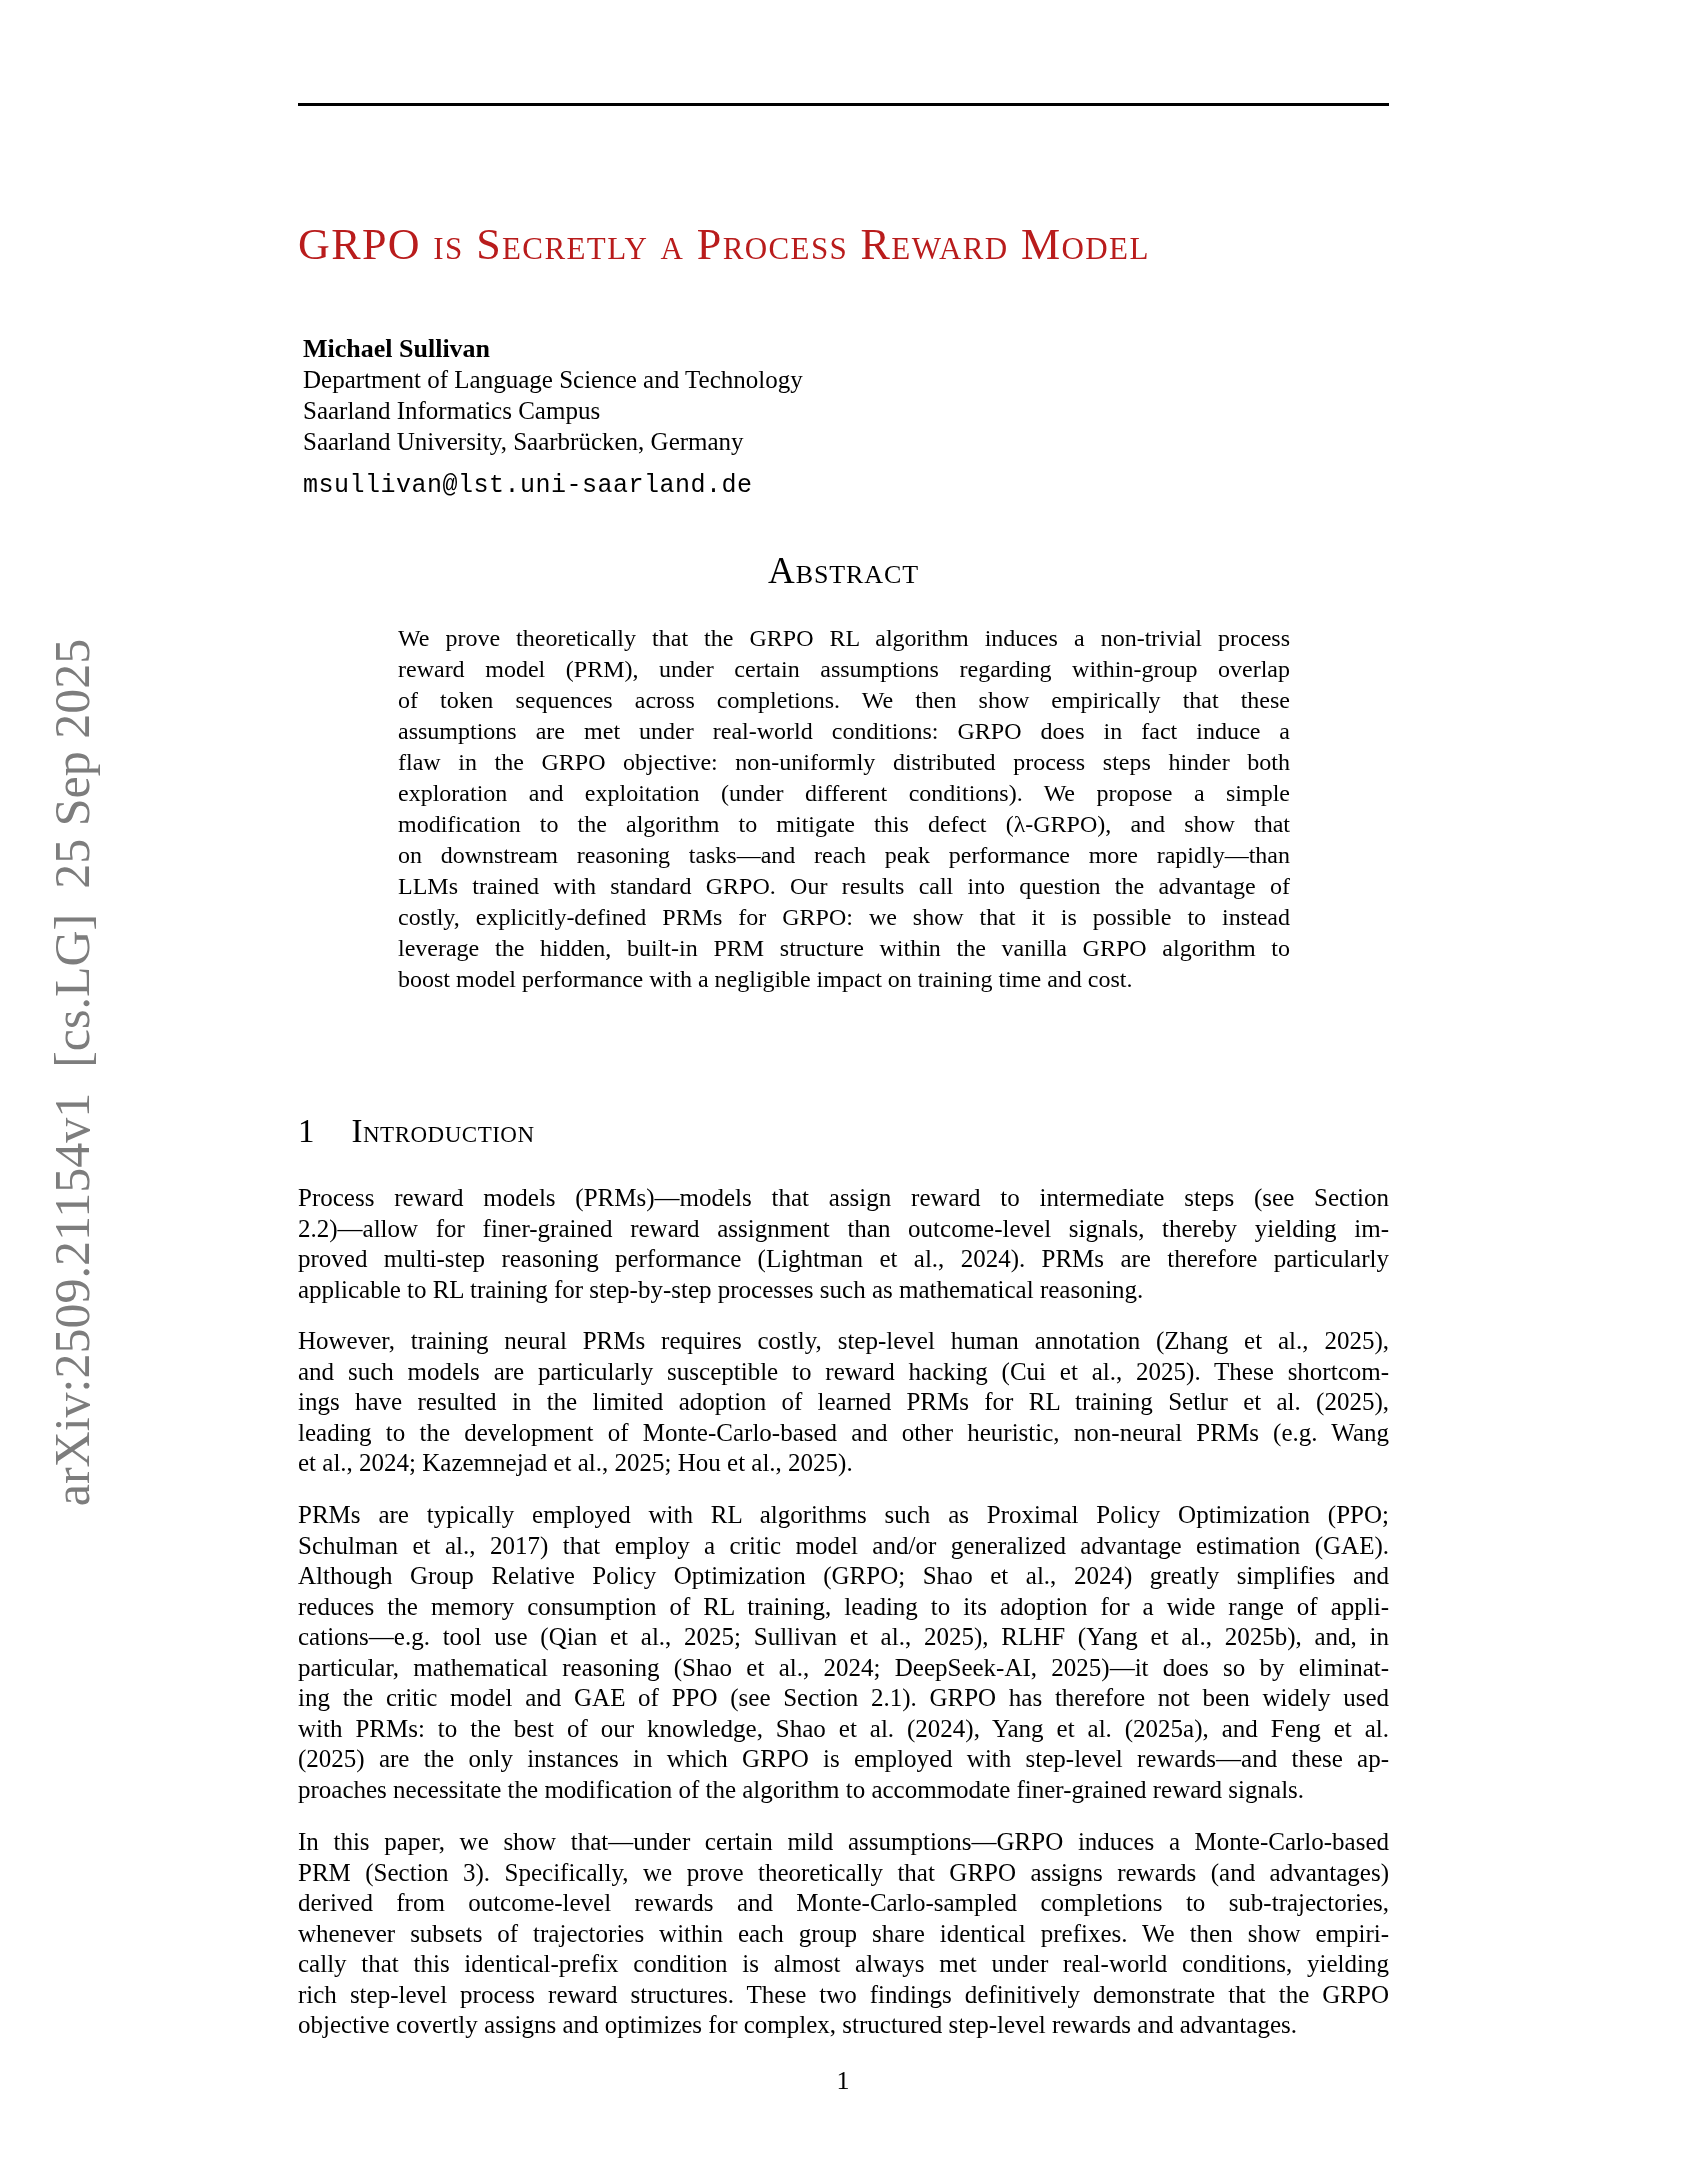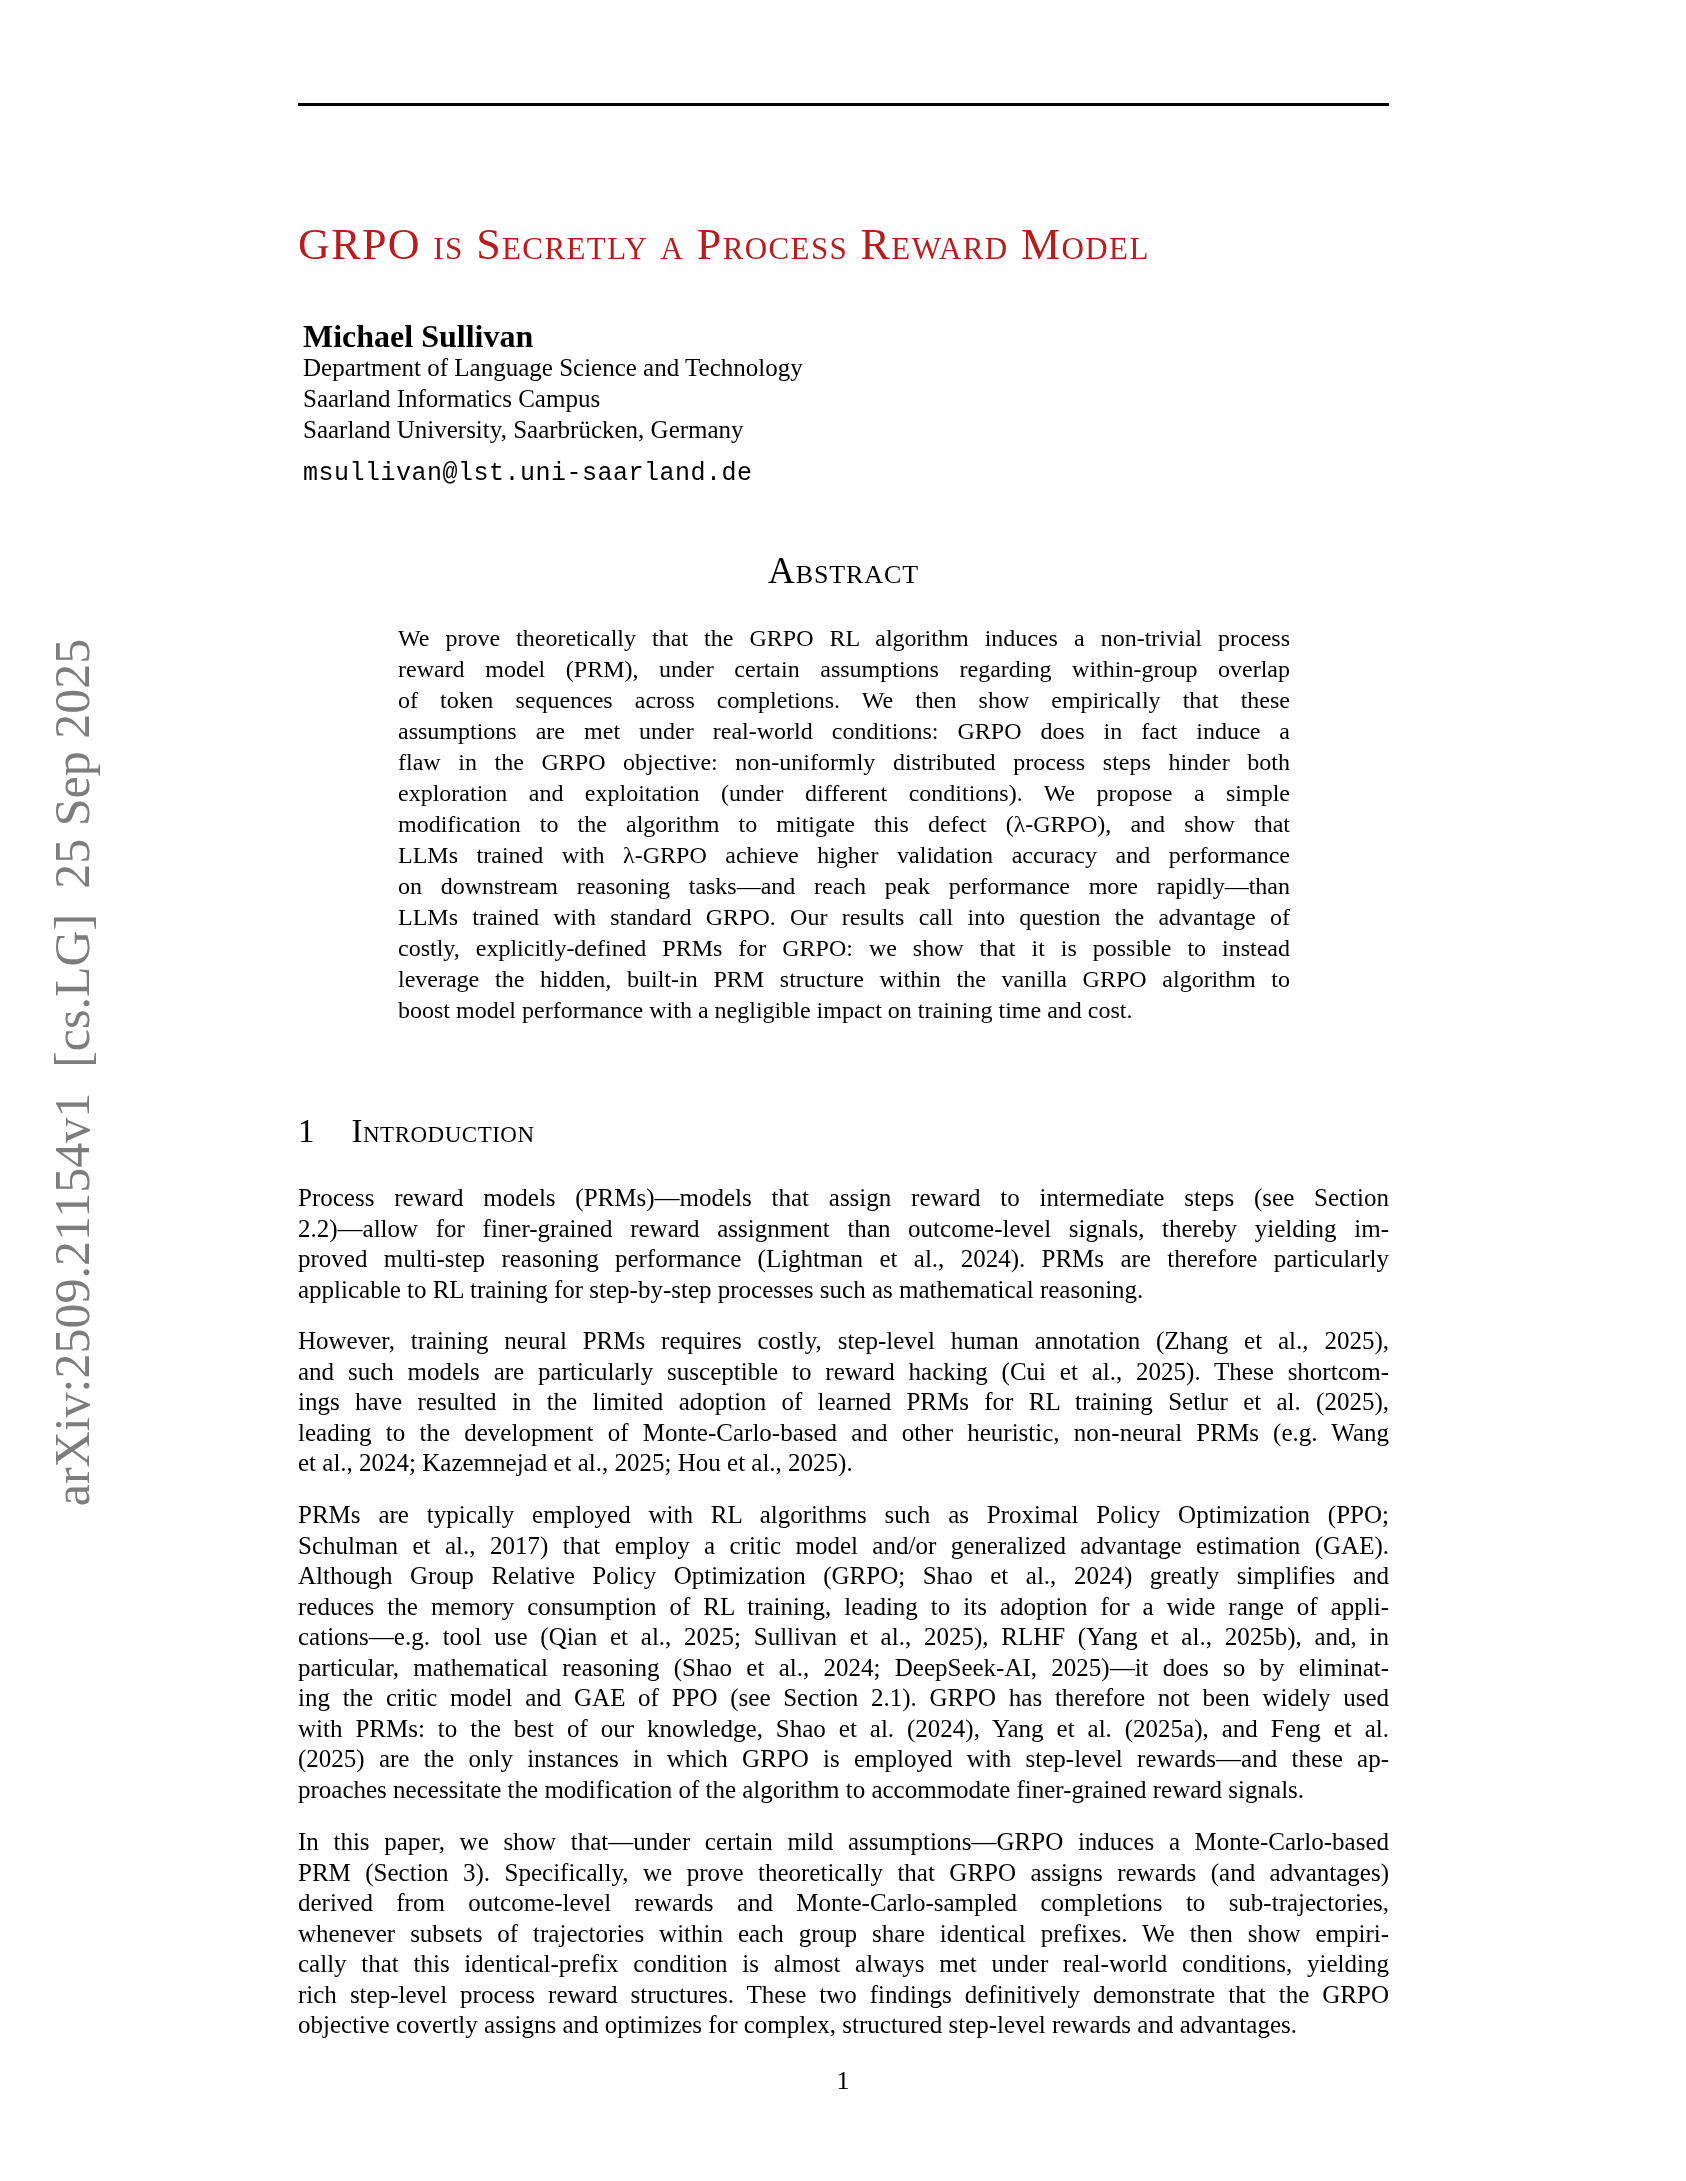--- a/index.html
+++ b/index.html
@@ -51,21 +51,22 @@
 
   .author-block {
     position: absolute;
     left: 303px;
     top: 321px;
     font-size: 25px;
     line-height: 31px;
   }
   .author-name {
     font-weight: bold;
-    font-size: 32px;
+    font-size: 26px;
+    margin-top: 12px;
   }
   .author-email {
     font-family: "Liberation Mono", monospace;
     font-size: 25px;
     margin-top: 13px;
     letter-spacing: 0.5px;
   }
 
   .abstract-heading {
     position: absolute;
@@ -156,21 +157,20 @@
   <div class="abstract-heading">Abstract</div>
 
   <div class="abstract-body">
       <div class="jline">We prove theoretically that the GRPO RL algorithm induces a non-trivial process</div>
       <div class="jline">reward model (PRM), under certain assumptions regarding within-group overlap</div>
       <div class="jline">of token sequences across completions.  We then show empirically that these</div>
       <div class="jline">assumptions are met under real-world conditions:  GRPO does in fact induce a</div>
       <div class="jline">flaw in the GRPO objective: non-uniformly distributed process steps hinder both</div>
       <div class="jline">exploration and exploitation (under different conditions).  We propose a simple</div>
       <div class="jline">modification to the algorithm to mitigate this defect (λ-GRPO), and show that</div>
-      <div class="jline">LLMs trained with λ-GRPO achieve higher validation accuracy and performance</div>
       <div class="jline">on downstream reasoning tasks—and reach peak performance more rapidly—than</div>
       <div class="jline">LLMs trained with standard GRPO. Our results call into question the advantage of</div>
       <div class="jline">costly, explicitly-defined PRMs for GRPO: we show that it is possible to instead</div>
       <div class="jline">leverage the hidden, built-in PRM structure within the vanilla GRPO algorithm to</div>
       <div class="jline last">boost model performance with a negligible impact on training time and cost.</div>
     </div>
 
   <div class="section-heading">
     <span class="section-number">1</span><span class="section-title-text">Introduction</span>
   </div>

